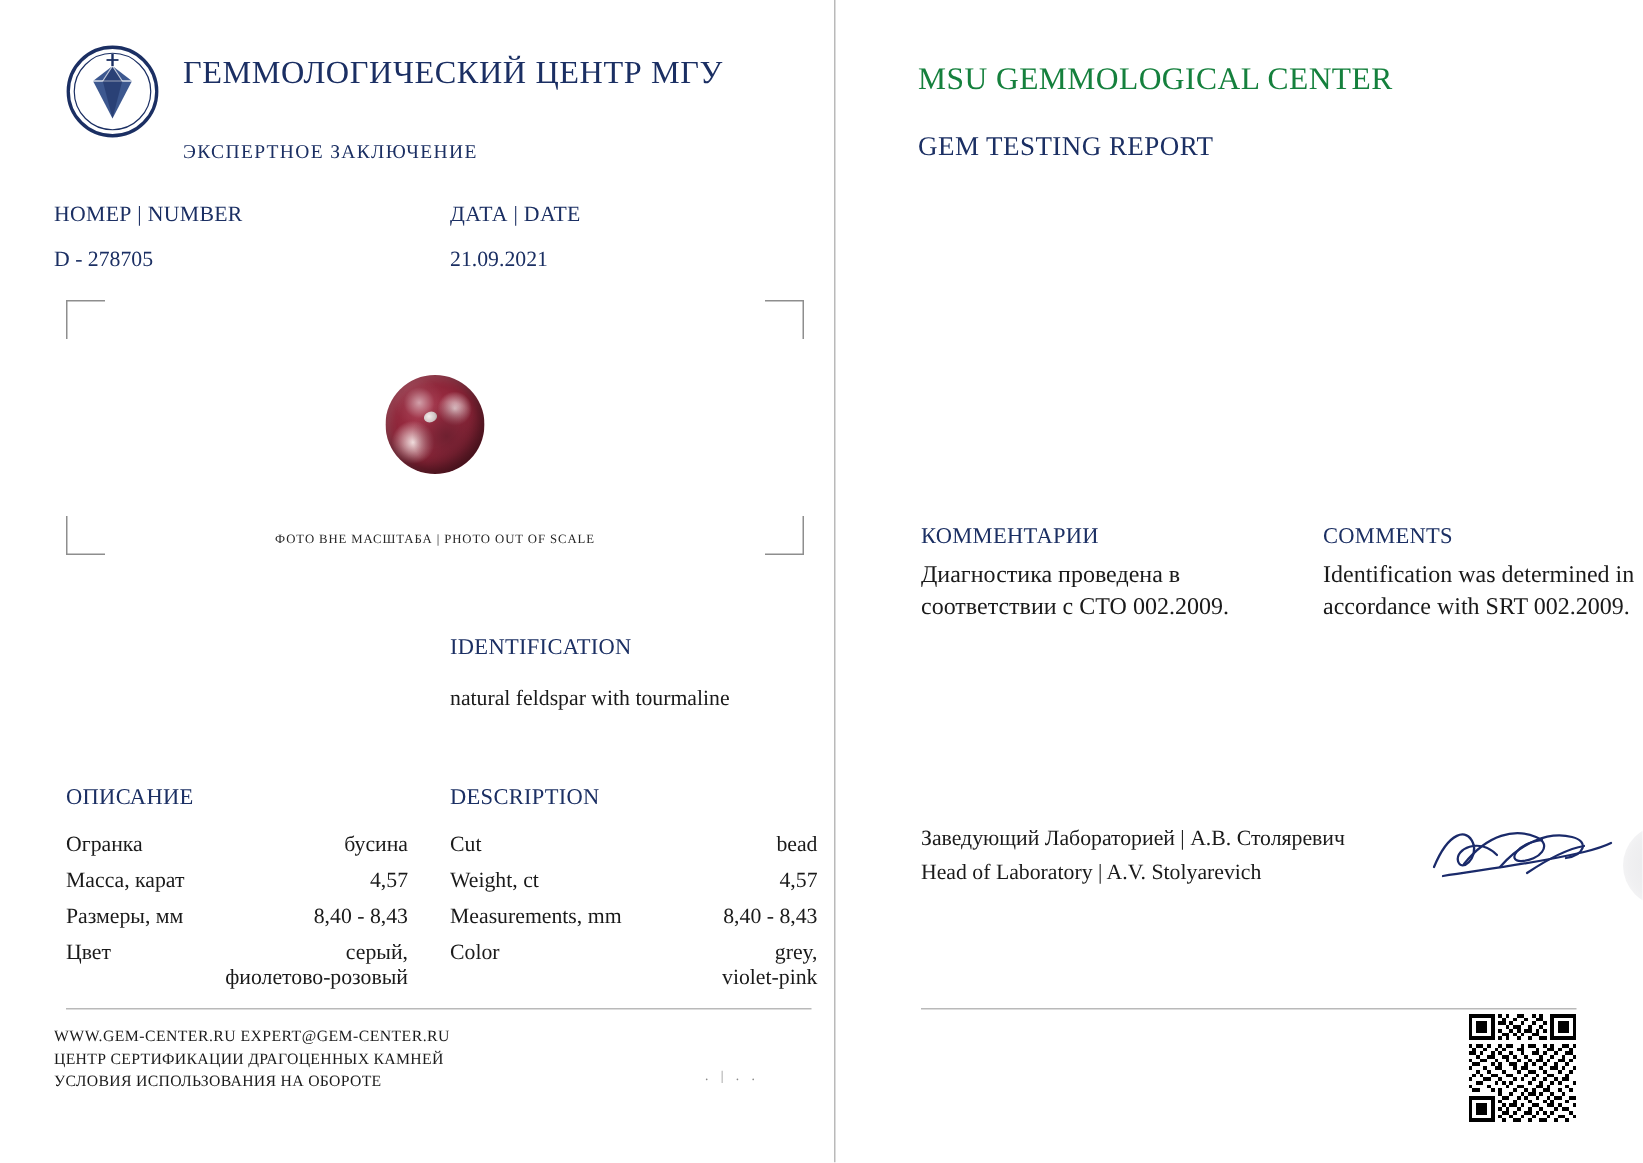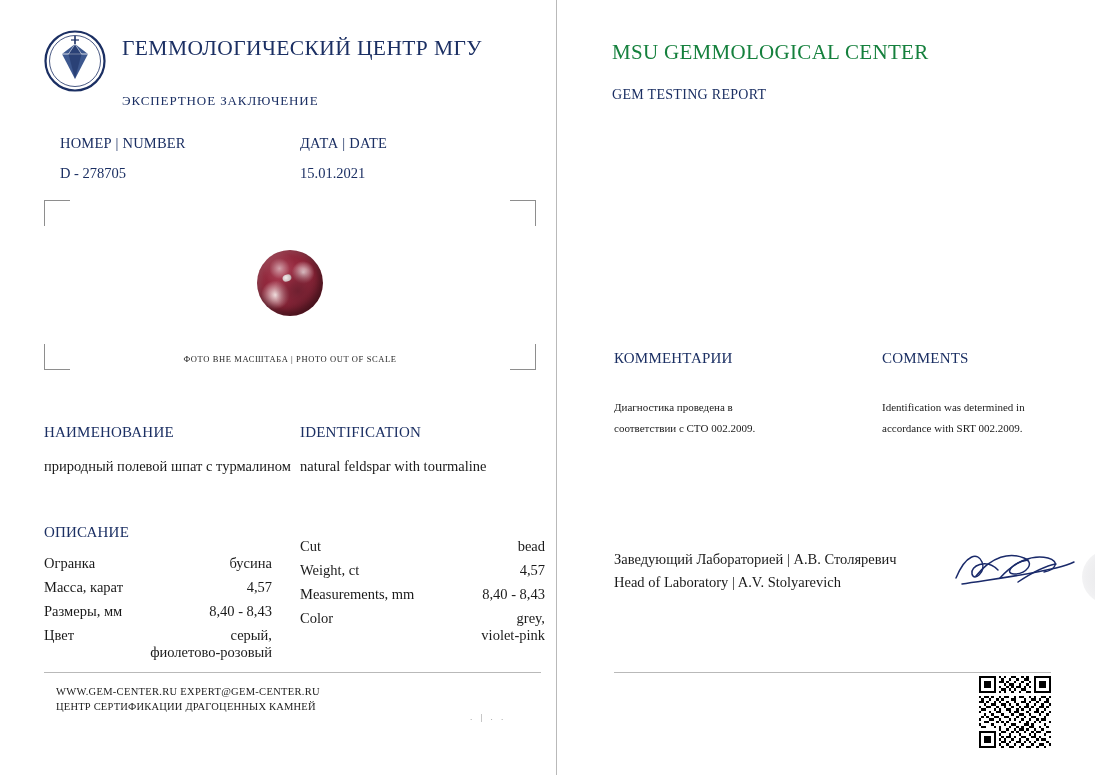--- a/index.html
+++ b/index.html
@@ -64,37 +64,37 @@
     left: 40px; top: 40px;
   }
   .org-title-en {
     font-size: 21px;
     letter-spacing: 0.3px;
     color: #15803d;
     white-space: nowrap;
   }
   .org-sub-en {
     margin-top: 22px;
-    font-size: 14px;
+    font-size: 18px;
     color: #1b2f63;
     letter-spacing: 0.3px;
   }
 
   
   .field-label {
     color: #1b2f63;
     font-size: 14.5px;
     letter-spacing: 0.2px;
   }
   .field-value {
     color: #1b2f63;
     font-size: 14.5px;
     margin-top: 13px;
   }
-  .blk-number { position: absolute; left: 60px; top: 135px; }
+  .blk-number { position: absolute; left: 36px; top: 135px; }
   .blk-date   { position: absolute; left: 300px; top: 135px; }
 
   
   .photo-area {
     position: absolute;
     left: 44px; top: 200px;
     width: 492px; height: 170px;
   }
   .corner {
     position: absolute;
@@ -167,21 +167,21 @@
     font-size: 14.5px;
   }
   table.props td { padding: 0 0 7px 0; vertical-align: top; }
   table.props td.k { text-align: left; white-space: nowrap; margin-top: 24px; }
   table.props td.v { text-align: right; white-space: nowrap; }
   .v-second { display: block; }
 
   
   .blk-comm { position: absolute; left: 42px; top: 350px; width: 250px; }
   .blk-comm-en { position: absolute; left: 310px; top: 350px; width: 260px; }
-  .comm-body { margin-top: 30px; font-size: 11px; line-height: 21px; }
+  .comm-body { margin-top: 6px; font-size: 16px; line-height: 21px; }
 
   
   .sig-block {
     position: absolute;
     left: 42px; top: 548px;
     width: 520px;
   }
   .sig-line { font-size: 14.5px; line-height: 23px; white-space: nowrap; }
   .sig-scribble {
     position: absolute;
@@ -213,21 +213,21 @@
   }
   .footer {
     position: absolute;
     top: 684px;
     font-size: 10.5px;
     letter-spacing: 0.2px;
     line-height: 15px;
     color: #1a1a1a;
   }
   .footer .ln1 { letter-spacing: 0.3px; }
-  .footer-left { left: 56px; }
+  .footer-left { left: 36px; }
   .qr {
     position: absolute;
     right: 44px; top: 676px;
     width: 72px; height: 72px;
   }
   .page-mark {
     position: absolute;
     left: 470px; top: 712px;
     font-size: 9px;
     color: #8a8a8a;
@@ -260,39 +260,35 @@
       </div>
     </div>
 
     <div class="blk-number">
       <div class="field-label">НОМЕР | NUMBER</div>
       <div class="field-value">D - 278705</div>
     </div>
 
     <div class="blk-date">
       <div class="field-label">ДАТА | DATE</div>
-      <div class="field-value">15.01.2021</div>
+      <div class="field-value">21.09.2021</div>
     </div>
 
     <div class="photo-area">
       <span class="corner tl"></span>
       <span class="corner tr"></span>
       <span class="corner bl"></span>
       <span class="corner br"></span>
       <div class="bead-wrap">
         <div class="bead"></div>
         <div class="bead-hole"></div>
       </div>
       <div class="photo-caption">ФОТО ВНЕ МАСШТАБА | PHOTO OUT OF SCALE</div>
     </div>
 
-    <div class="blk-naim">
-      <div class="sec-title">НАИМЕНОВАНИЕ</div>
-      <div class="sec-body">природный полевой шпат с турмалином</div>
-    </div>
 
     <div class="blk-ident">
       <div class="sec-title">IDENTIFICATION</div>
       <div class="sec-body">natural  feldspar with tourmaline</div>
     </div>
 
     <div class="blk-descr">
       <div class="sec-title">ОПИСАНИЕ</div>
       <table class="props">
         <tbody>
@@ -319,20 +315,21 @@
           <td class="v">
             <span>серый,</span>
             <span class="v-second">фиолетово-розовый</span>
           </td>
         </tr>
       </tbody>
         </table>
     </div>
 
     <div class="blk-descr-en">
+      <div class="sec-title">DESCRIPTION</div>
       <table class="props">
         <tbody>
             <tr>
           <td class="k">Cut</td>
           <td class="v">
             <span>bead</span>
           </td>
         </tr>
         <tr>
           <td class="k">Weight, ct</td>
@@ -355,20 +352,21 @@
         </tr>
       </tbody>
         </table>
     </div>
 
     <div class="footer-rule"></div>
 
     <div class="footer footer-left">
       <div class="ln1">WWW.GEM-CENTER.RU EXPERT@GEM-CENTER.RU</div>
       <div>ЦЕНТР СЕРТИФИКАЦИИ ДРАГОЦЕННЫХ КАМНЕЙ</div>
+      <div>УСЛОВИЯ ИСПОЛЬЗОВАНИЯ НА ОБОРОТЕ</div>
     </div>
 
     <div class="page-mark">. |   . .</div>
   </div>
 
   <div class="col-divider"></div>
 
   <div class="col col-right">
 
     <div class="hdr-right">

